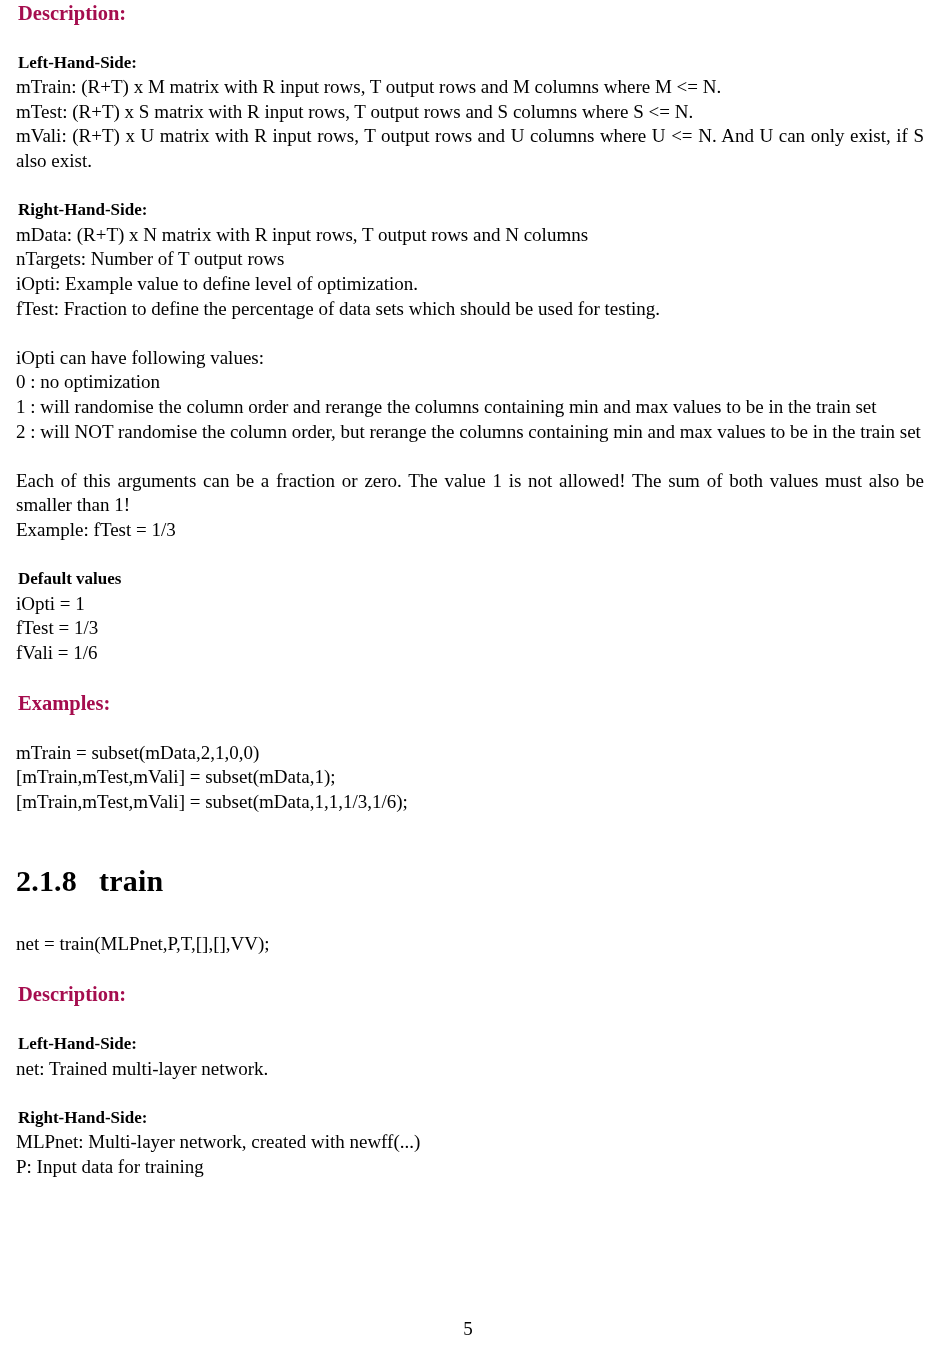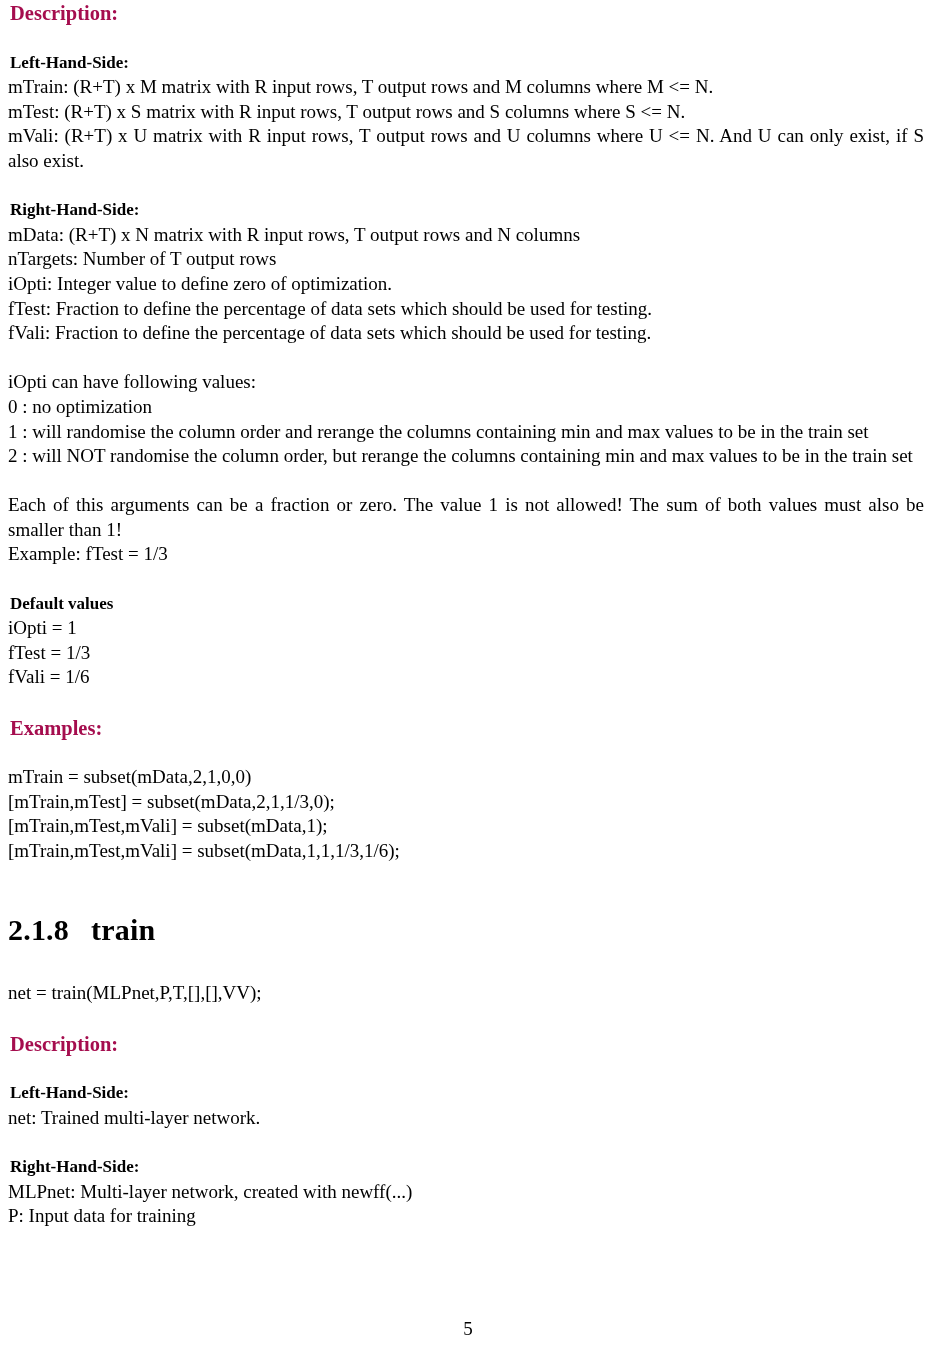--- a/index.html
+++ b/index.html
@@ -16,21 +16,21 @@
   }
   .page {
     position: relative;
     width: 936px;
     height: 1358px;
     box-sizing: border-box;
     padding: 0 0 0 0;
   }
   .content {
     padding: 0px 12px 0 0;
-    margin: 0 0 0 8px;
+    margin: 0 0 0 16px;
   }
   .block {
     margin: 0;
     padding: 0;
   }
   p.line {
     margin: 0;
     padding: 0;
     font-size: 19px;
     line-height: 24.6px;
@@ -91,41 +91,39 @@
         <p class="heading-link pad">Description:</p>
         <div class="spacer"></div>
         <p class="bold-head pad">Left-Hand-Side:</p>
         <p class="line nojust pad">mTrain: (R+T) x M matrix with R input rows, T output rows and M columns where M &lt;= N.</p>
         <p class="line nojust pad">mTest: (R+T) x S matrix with R input rows, T output rows and S columns where S &lt;= N.</p>
         <p class="line pad">mVali: (R+T) x U matrix with R input rows, T output rows and U columns where U &lt;= N. And U can only exist, if S also exist.</p>
         <div class="spacer"></div>
         <p class="bold-head pad">Right-Hand-Side:</p>
         <p class="line nojust pad">mData: (R+T) x N matrix with R input rows, T output rows and N columns</p>
         <p class="line nojust pad">nTargets: Number of T output rows</p>
-        <p class="line nojust pad">iOpti: Integer value to define zero of optimization.</p>
+        <p class="line nojust pad">iOpti: Example value to define level of optimization.</p>
         <p class="line nojust pad">fTest: Fraction to define the percentage of data sets which should be used for testing.</p>
-        <p class="line nojust pad">fVali: Fraction to define the percentage of data sets which should be used for testing.</p>
         <div class="spacer"></div>
         <p class="line nojust pad">iOpti can have following values:</p>
         <p class="line nojust pad">0 : no optimization</p>
         <p class="line pad">1 : will randomise the column order and rerange the columns containing min and max values to be in the train set</p>
         <p class="line pad">2 : will NOT randomise the column order, but rerange the columns containing min and max values to be in the train set</p>
         <div class="spacer"></div>
         <p class="line pad">Each of this arguments can be a fraction or zero. The value 1 is not allowed! The sum of both values must also be smaller than 1!</p>
         <p class="line nojust pad">Example: fTest = 1/3</p>
         <div class="spacer"></div>
         <p class="bold-head pad">Default values</p>
         <p class="line nojust pad">iOpti = 1</p>
         <p class="line nojust pad">fTest = 1/3</p>
         <p class="line nojust pad">fVali = 1/6</p>
         <div class="spacer"></div>
         <p class="heading-link pad">Examples:</p>
         <div class="spacer"></div>
         <p class="line nojust pad">mTrain = subset(mData,2,1,0,0)</p>
-        <p class="line nojust pad">[mTrain,mTest] = subset(mData,2,1,1/3,0);</p>
         <p class="line nojust pad">[mTrain,mTest,mVali] = subset(mData,1);</p>
         <p class="line nojust pad">[mTrain,mTest,mVali] = subset(mData,1,1,1/3,1/6);</p>
         <div class="spacer"></div>
         <div class="spacer"></div>
         <div class="block">
           <h2 class="section pad"><span class="num">2.1.8</span><span>train</span></h2>
           <div style="height: 10px;"></div>
         </div>
         <div class="spacer"></div>
         <p class="line nojust pad">net = train(MLPnet,P,T,[],[],VV);</p>

